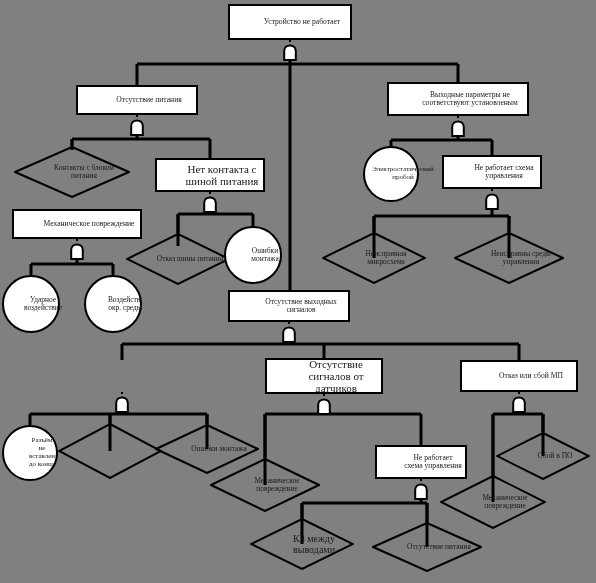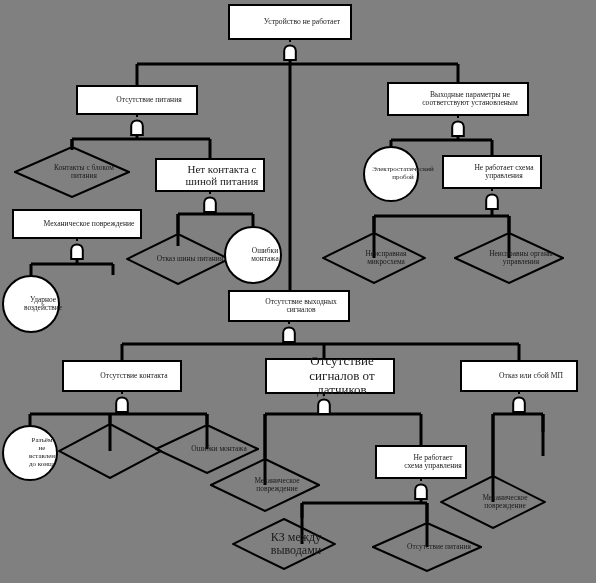--- a/index.html
+++ b/index.html
@@ -141,45 +141,45 @@
         <polygon points="52,1 103,26 52,51 1,26" fill="none" stroke="#000000" stroke-width="2"></polygon>
       </svg>
       <span class="txt">Отказ шины питания</span>
     </div>
     <div class="node circle" style="left: 224px; top: 226px; width: 58px; height: 58px; font-size: 7.4px;">
       <span class="txt">Ошибки монтажа</span>
     </div>
     <div class="node circle" style="left: 2px; top: 275px; width: 58px; height: 58px; font-size: 7.4px;">
       <span class="txt">Ударное воздействие</span>
     </div>
+    <div class="node circle" style="left: 84px; top: 275px; width: 58px; height: 58px; font-size: 7.4px;">
+      <span class="txt">Воздейств. окр. среды</span>
+    </div>
     <div class="node circle" style="left: 363px; top: 146px; width: 56px; height: 56px; font-size: 7px;">
       <span class="txt">Электростатический пробой</span>
     </div>
     <div class="node rect" style="left: 442px; top: 155px; width: 100px; height: 34px; font-size: 7.6px;">
       <span class="txt">Не работает схема управления</span>
     </div>
     <div class="node diamond" style="left: 322px; top: 232px; width: 104px; height: 52px; font-size: 7.4px;">
       <svg class="dshape" viewBox="0 0 104 52">
         <polygon points="52,1 103,26 52,51 1,26" fill="none" stroke="#000000" stroke-width="2"></polygon>
       </svg>
       <span class="txt">Неисправная микросхема</span>
     </div>
     <div class="node diamond" style="left: 454px; top: 232px; width: 110px; height: 52px; font-size: 7.4px;">
       <svg class="dshape" viewBox="0 0 110 52">
         <polygon points="55,1 109,26 55,51 1,26" fill="none" stroke="#000000" stroke-width="2"></polygon>
       </svg>
-      <span class="txt">Неисправны органы управления</span>
+      <span class="txt">Неисправны среды управления</span>
     </div>
     <div class="node rect" style="left: 228px; top: 290px; width: 122px; height: 32px; font-size: 7.6px;">
       <span class="txt">Отсутствие выходных сигналов</span>
     </div>
-    <div class="node rect" style="left: 62px; top: 360px; width: 120px; height: 32px; font-size: 7.6px;">
-      <span class="txt">Отсутствие контакта</span>
-    </div>
-    <div class="node rect" style="left: 265px; top: 358px; width: 130px; height: 36px; font-size: 13px; text-align: center;">
+    <div class="node rect" style="left: 265px; top: 358px; width: 118px; height: 36px; font-size: 11px; text-align: center;">
       <span class="txt">Отсутствие сигналов от датчиков</span>
     </div>
     <div class="node rect" style="left: 460px; top: 360px; width: 118px; height: 32px; font-size: 7.6px;">
       <span class="txt">Отказ или сбой МП</span>
     </div>
     <div class="node circle" style="left: 2px; top: 425px; width: 56px; height: 56px; font-size: 7px;">
       <span class="txt">Разъём не вставлен до конца</span>
     </div>
     <div class="node diamond" style="left: 58px; top: 423px; width: 104px; height: 56px; font-size: 7.2px;">
       <svg class="dshape" viewBox="0 0 104 56">
@@ -200,21 +200,27 @@
     </div>
     <div class="node rect" style="left: 375px; top: 445px; width: 92px; height: 34px; font-size: 7.6px;">
       <span class="txt">Не работает схема управления</span>
     </div>
     <div class="node diamond" style="left: 440px; top: 475px; width: 106px; height: 54px; font-size: 7.4px;">
       <svg class="dshape" viewBox="0 0 106 54">
         <polygon points="53,1 105,27 53,53 1,27" fill="none" stroke="#000000" stroke-width="2"></polygon>
       </svg>
       <span class="txt">Механическое повреждение</span>
     </div>
-    <div class="node diamond" style="left: 232px; top: 518px; width: 104px; height: 52px; font-size: 12px;">
+    <div class="node diamond" style="left: 496px; top: 432px; width: 94px; height: 48px; font-size: 7.6px;">
+      <svg class="dshape" viewBox="0 0 94 48">
+        <polygon points="47,1 93,24 47,47 1,24" fill="none" stroke="#000000" stroke-width="2"></polygon>
+      </svg>
+      <span class="txt">Сбой в ПО</span>
+    </div>
+    <div class="node diamond" style="left: 250px; top: 518px; width: 104px; height: 52px; font-size: 10px;">
       <svg class="dshape" viewBox="0 0 104 52">
         <polygon points="52,1 103,26 52,51 1,26" fill="none" stroke="#000000" stroke-width="2"></polygon>
       </svg>
       <span class="txt">КЗ между выводами</span>
     </div>
     <div class="node diamond" style="left: 372px; top: 522px; width: 110px; height: 50px; font-size: 7.4px;">
       <svg class="dshape" viewBox="0 0 110 50">
         <polygon points="55,1 109,25 55,49 1,25" fill="none" stroke="#000000" stroke-width="2"></polygon>
       </svg>
       <span class="txt">Отсутствие питания</span>

